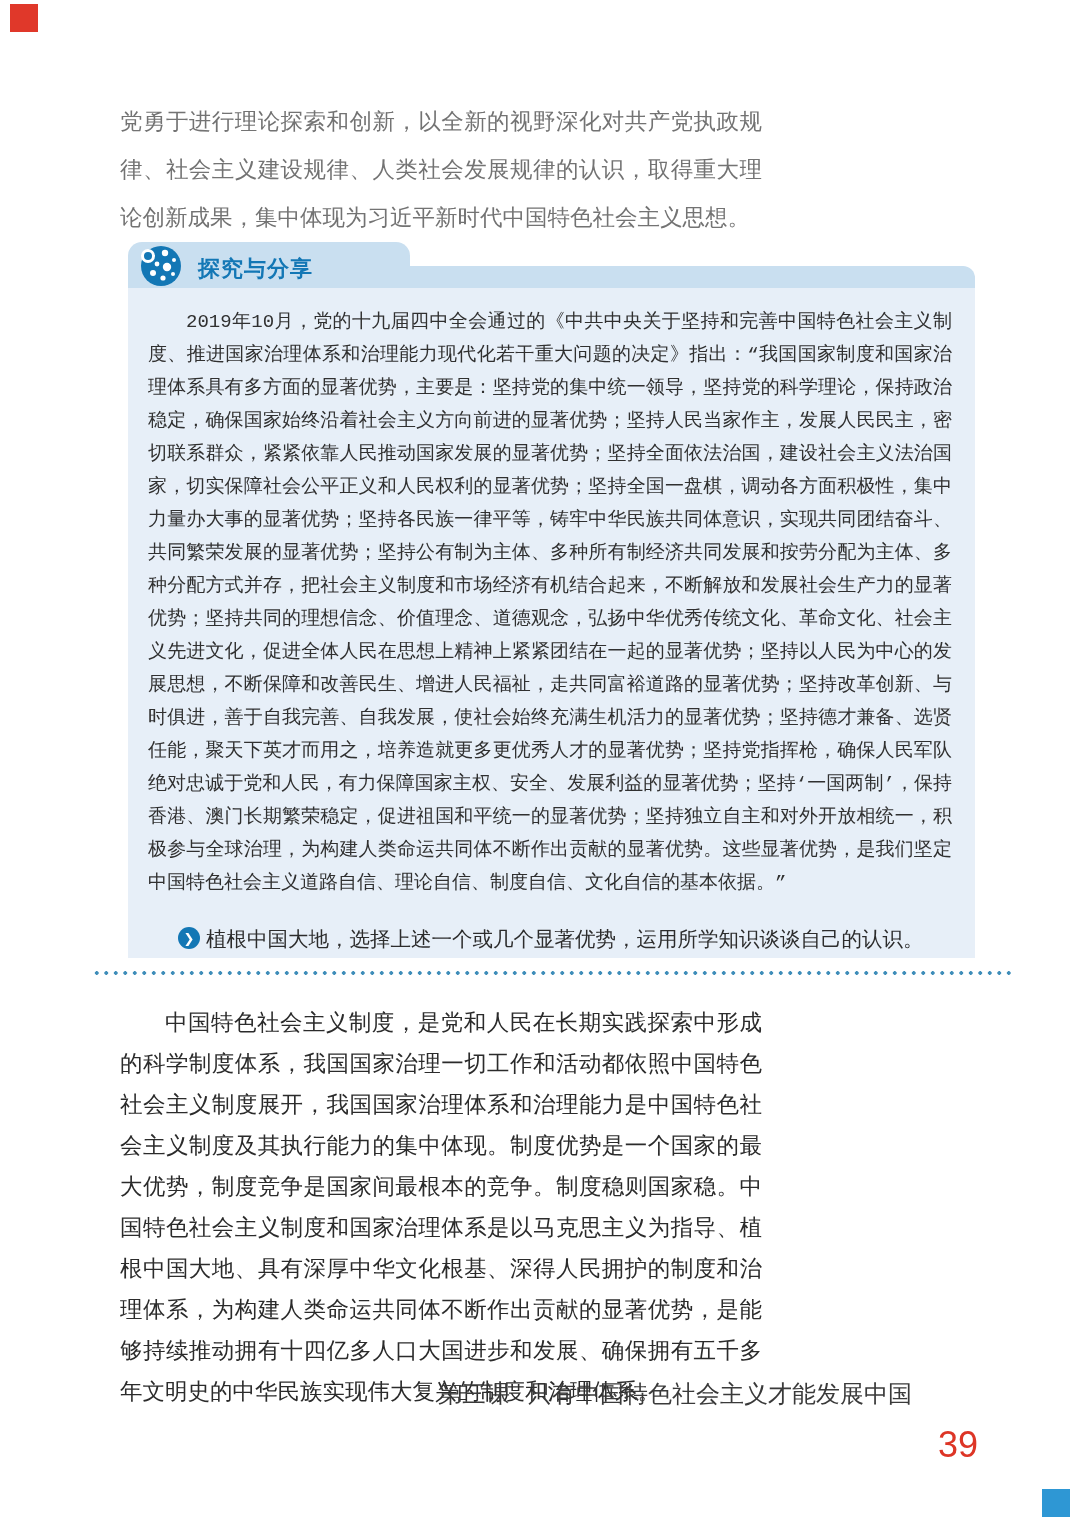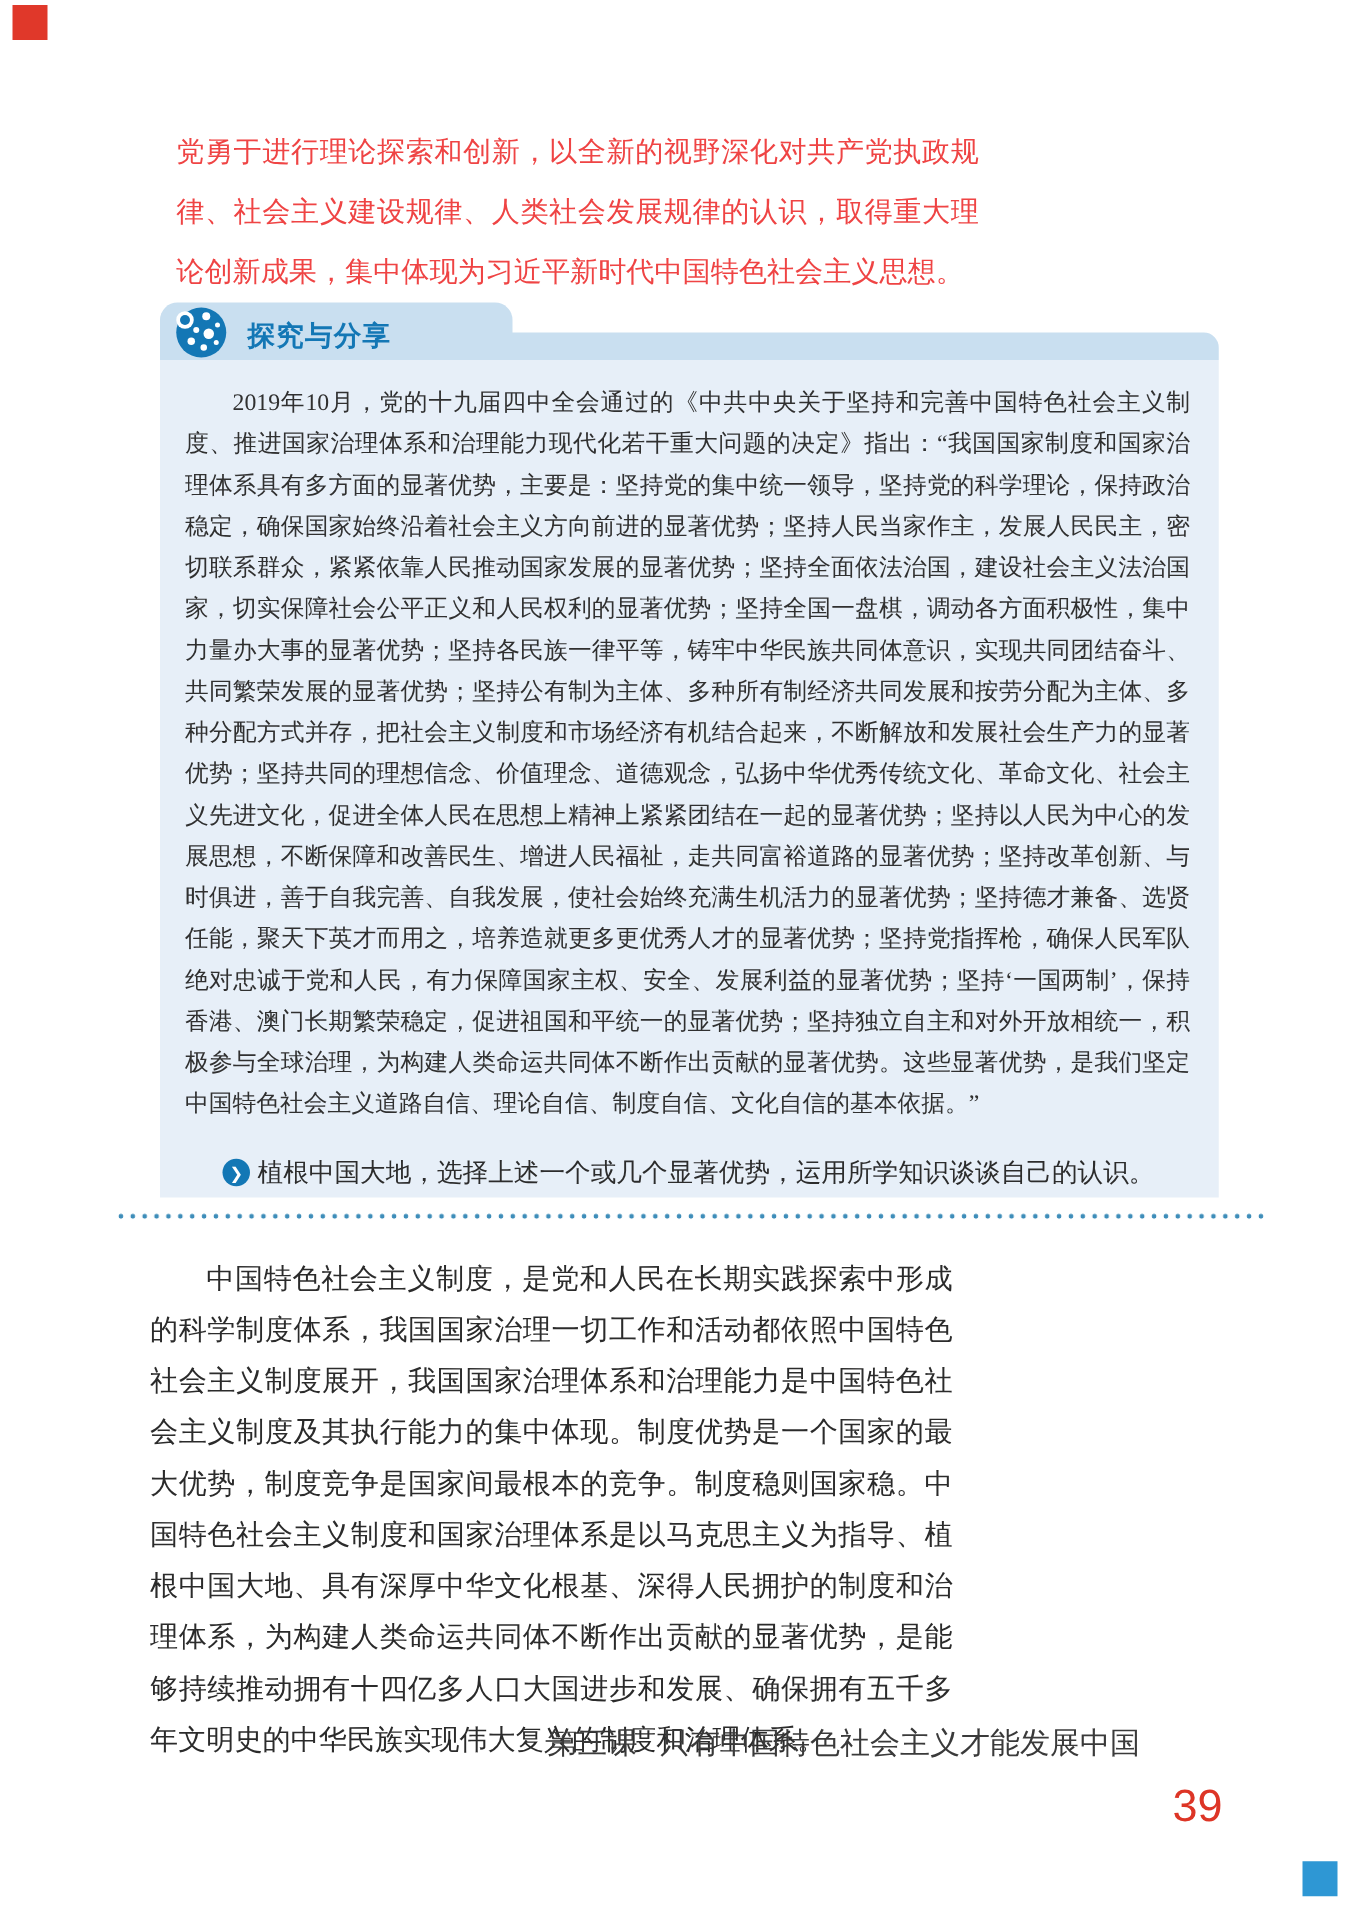--- a/index.html
+++ b/index.html
@@ -12,22 +12,22 @@
   }
   .abs{position:absolute;}
 
   
   .corner-tl{left:10px;top:4px;width:28px;height:28px;background:#e0382a;}
   .corner-br{left:1042px;top:1489px;width:28px;height:28px;background:#2e97d4;}
 
   
   .intro{
     left:120px;top:98px;width:642px;
-    font-size:22.5px;line-height:48px;color:#ef4444;
-    text-align:justify;text-justify:inter-ideograph;margin-left:21px;
+    font-size:22.5px;line-height:48px;color:#737373;
+    text-align:justify;text-justify:inter-ideograph;
   }
 
   
   .box-tab{
     left:128px;top:242px;width:282px;height:34px;
     background:#c9dff0;border-radius:14px 14px 0 0;
   }
   .box-band{
     left:128px;top:266px;width:847px;height:22px;
     background:#c9dff0;border-radius:0 12px 0 0;
@@ -40,20 +40,21 @@
   .box-title{
     left:198px;top:254px;
     font-family:Liberation Mono, monospace;
     font-size:22px;font-weight:bold;color:#1377b5;letter-spacing:1px;
   }
   .quote{
     left:148px;top:306px;width:804px;
     font-size:19px;line-height:33px;color:#303030;
     text-align:justify;text-justify:inter-ideograph;
     text-indent:2em;
+    font-family:Liberation Mono, monospace;
   }
   .prompt-row{
     left:178px;top:926px;width:780px;
     display:flex;align-items:flex-start;
   }
   .prompt-badge{
     flex:0 0 auto;width:22px;height:22px;border-radius:50%;
     background:#1377b5;color:#ffffff;
     display:flex;align-items:center;justify-content:center;
     font-family:"Liberation Sans","DejaVu Sans",sans-serif;

